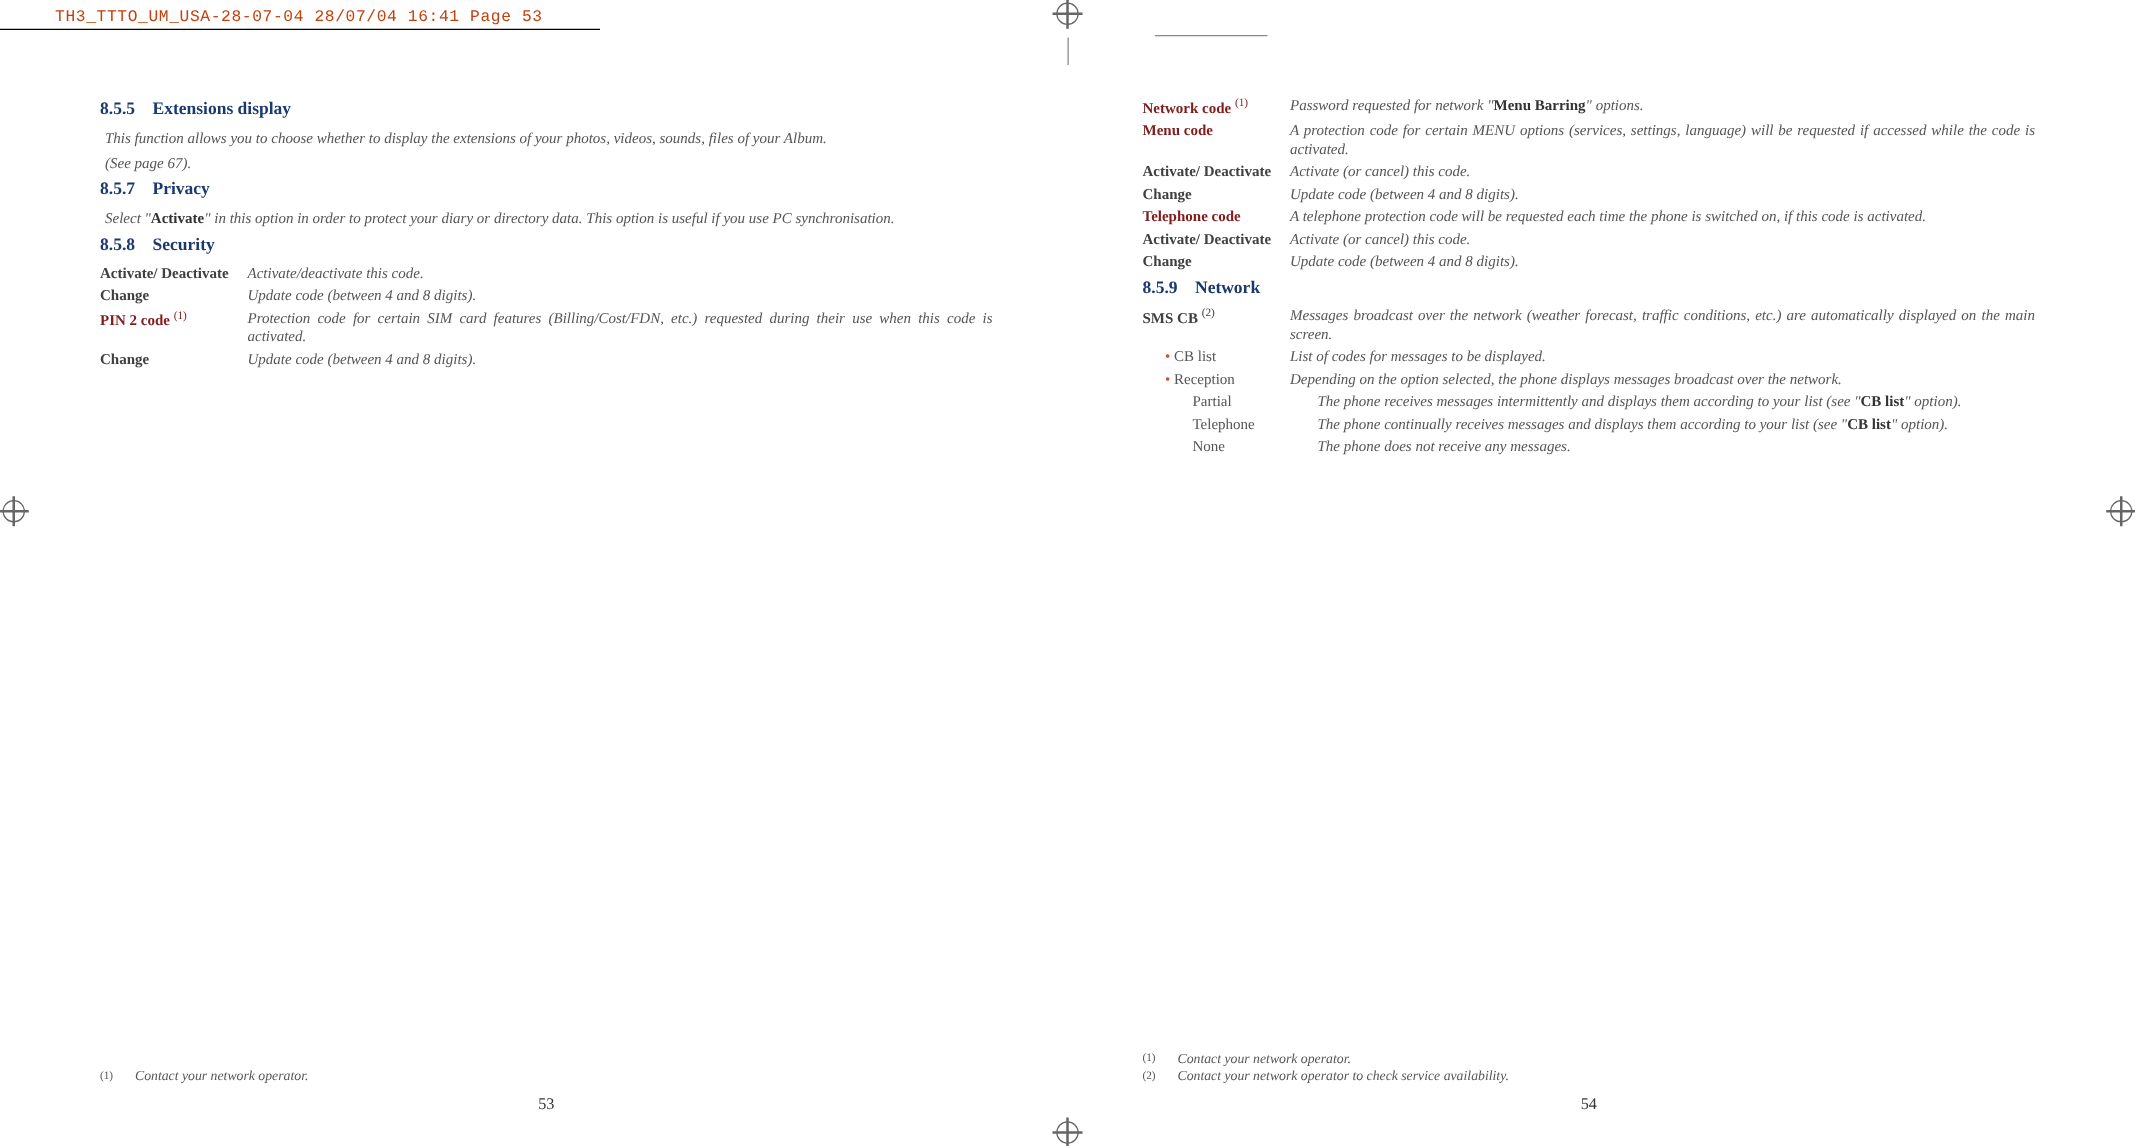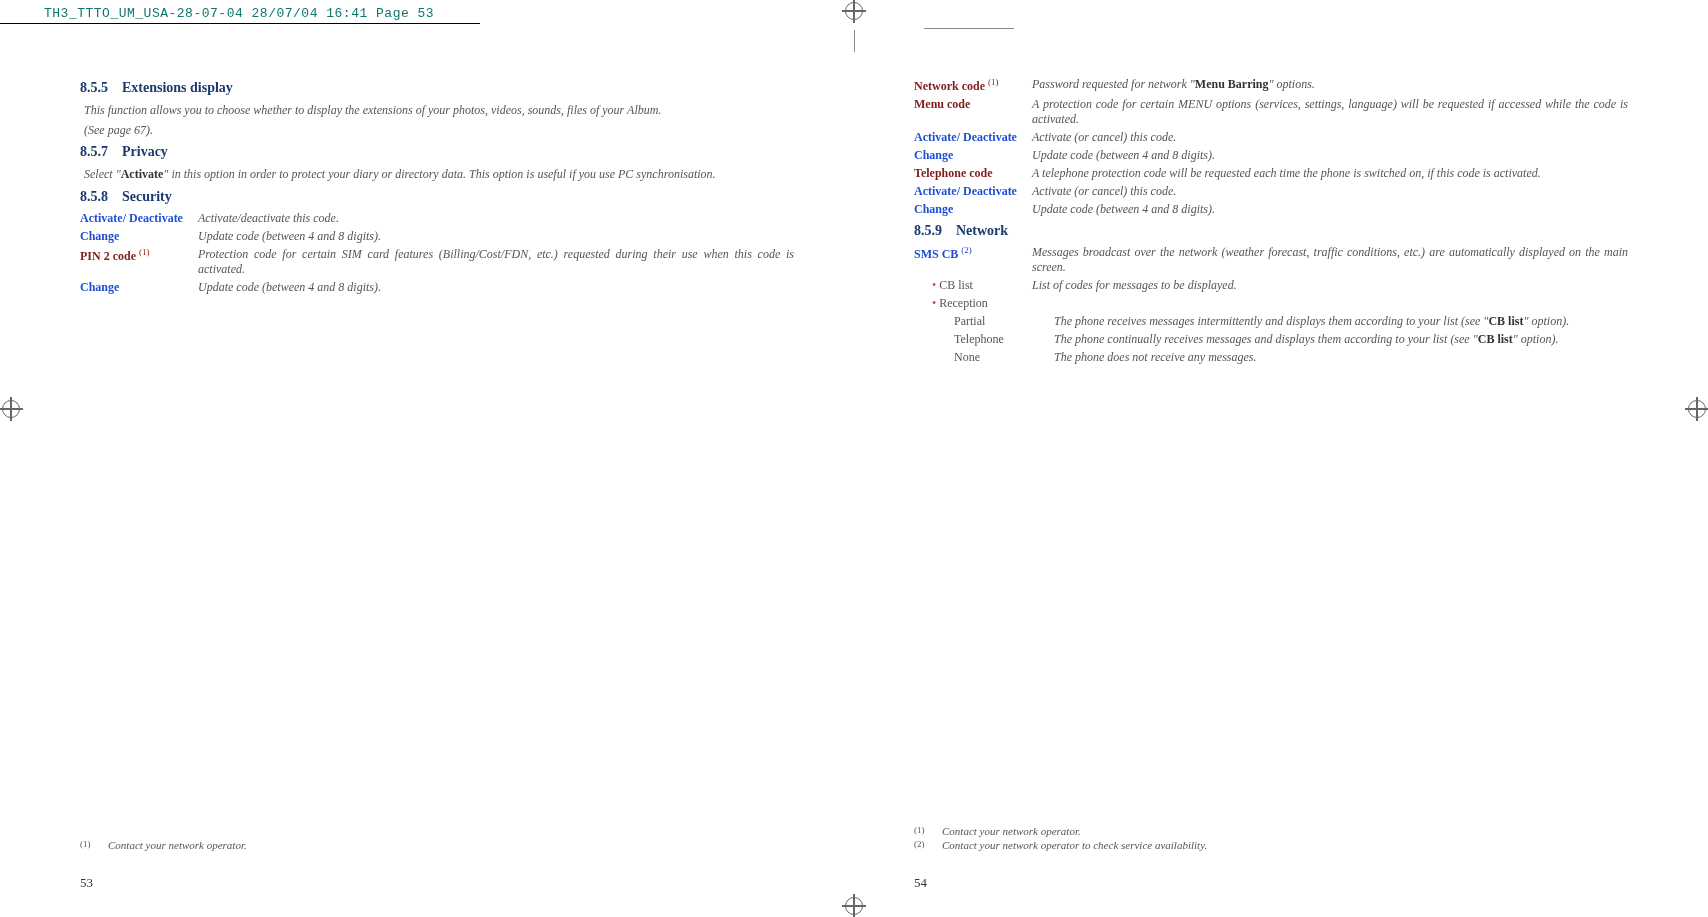--- a/index.html
+++ b/index.html
@@ -7,50 +7,50 @@
     font-family: Georgia, 'Times New Roman', serif;
     font-style: italic;
     font-size: 12px;
     width: 1708px; height: 917px;
     overflow: hidden;
   }
   .slug {
     font-family: "Courier New", monospace;
     font-style: normal;
     font-size: 13px; letter-spacing: 0.5px;
-    color: #0f766e;
+    color: #c2410c;
     padding: 6px 0 0 44px;
   }
   .slug-line {
     border-bottom: 1px solid #000;
     margin: 2px 0 0 0;
     width: 480px;
   }
   .page-wrap {
     display: flex; flex-direction: row;
     width: 100%; height: calc(100% - 40px);
   }
   .page {
     width: 50%;
     box-sizing: border-box;
     padding: 50px 60px 10px 80px;
     position: relative;
-    display: flex; flex-direction: column; gap: 16px;
+    display: flex; flex-direction: column;
   }
   .page.right { padding: 50px 80px 10px 60px; }
   .content { flex: 1; }
   .pagenum {
-    text-align: left; font-style: normal; font-size: 13px; color: #333;
+    text-align: center; font-style: normal; font-size: 13px; color: #333;
     padding: 6px 0 0 0;
   }
   h3 { margin: 6px 0; font-style: normal; font-weight: bold; font-size: 14px; color: #1a3a6f; }
   h3 .num { margin-right: 14px; }
   p { margin: 4px 4px; line-height: 1.35; color: #555; }
   .row { display: flex; margin: 3px 0; }
-  .term { width: 118px; flex-shrink: 0; font-style: normal; font-weight: bold; color: #1d4ed8; }
+  .term { width: 118px; flex-shrink: 0; font-style: normal; font-weight: bold; color: #404040; }
   .term.red { color: #7f1d1d; }
   .term .ref { font-weight: normal; font-size: 9px; vertical-align: super; }
   .def { flex: 1; color: #555; text-align: justify; }
   .sub { display: flex; margin: 3px 0; }
   .subterm { width: 100px; padding-left: 18px; flex-shrink: 0; color: #555; font-style: normal; }
   .bullet::before { content: "• "; color: #c94f2a; }
   .subterm.ind { padding-left: 40px; width: 100px; }
   .footnotes { font-size: 11px; color: #555; padding-top: 10px; border-top: none; }
   .foot { display: flex; margin: 2px 0; }
   .foot .n { width: 28px; font-size: 9px; vertical-align: super; font-style: normal; }
@@ -178,20 +178,21 @@
       <div class="row">
         <div class="term"><span>SMS CB</span> <span class="ref">(2)</span></div>
         <div class="def">Messages broadcast over the network (weather forecast, traffic conditions, etc.) are automatically displayed on the main screen.</div>
       </div>
       <div class="sub">
         <div class="subterm bullet">CB list</div>
         <div class="def">List of codes for messages to be displayed.</div>
       </div>
       <div class="sub">
         <div class="subterm bullet">Reception</div>
+        <div class="def">Depending on the option selected, the phone displays messages broadcast over the network.</div>
       </div>
       <div class="sub">
         <div class="subterm ind">Partial</div>
         <div class="def"><span>The phone receives messages intermittently and displays them according to your list (see "</span><b>CB list</b><span>" option).</span></div>
       </div>
       <div class="sub">
         <div class="subterm ind">Telephone</div>
         <div class="def"><span>The phone continually receives messages and displays them according to your list (see "</span><b>CB list</b><span>" option).</span></div>
       </div>
       <div class="sub">

